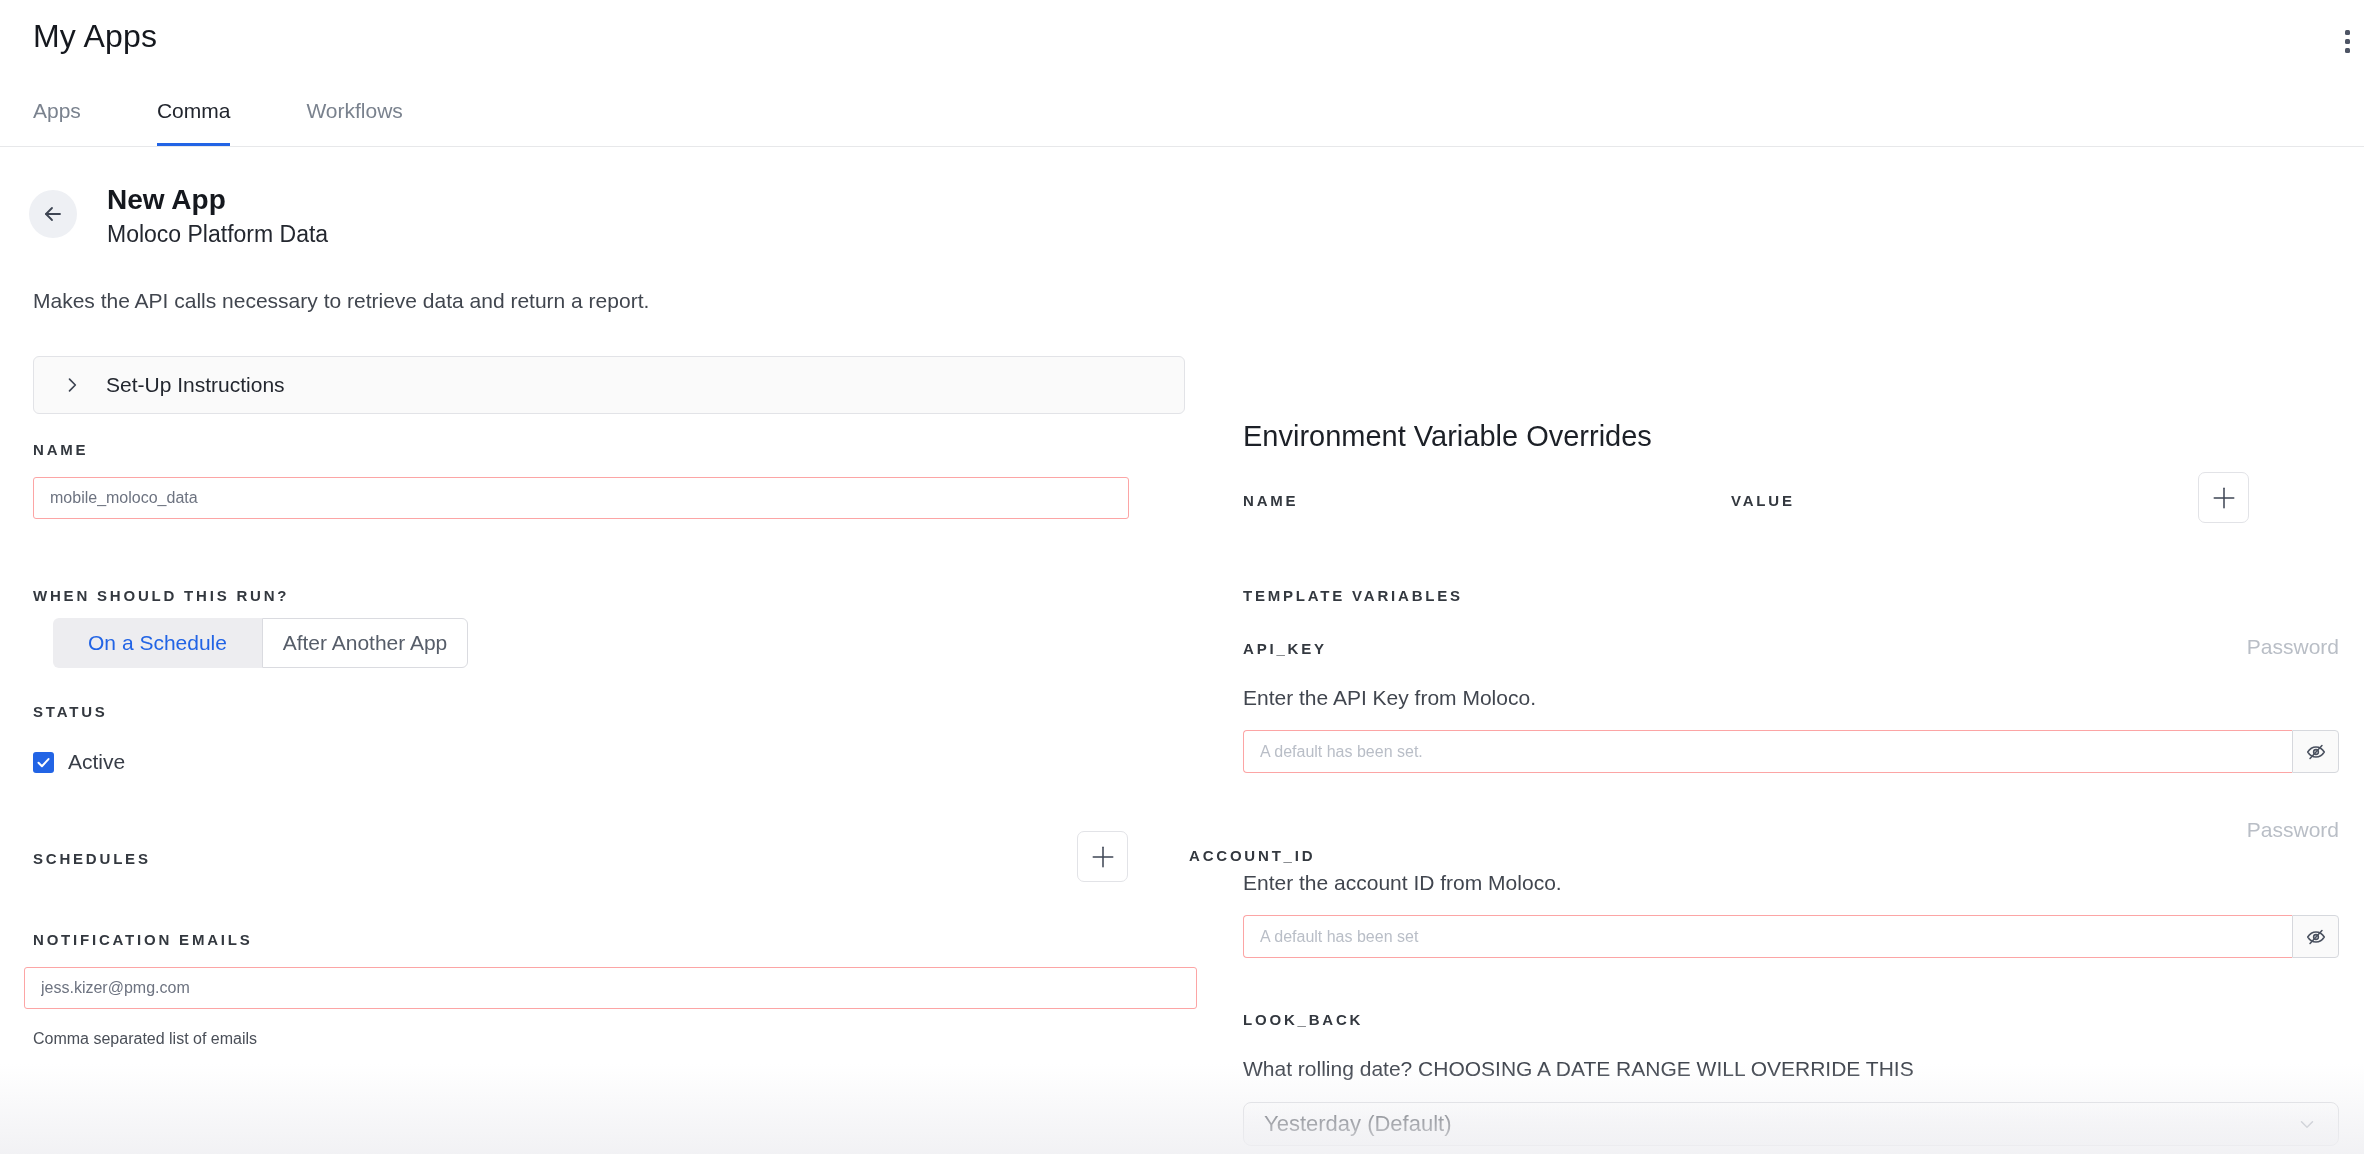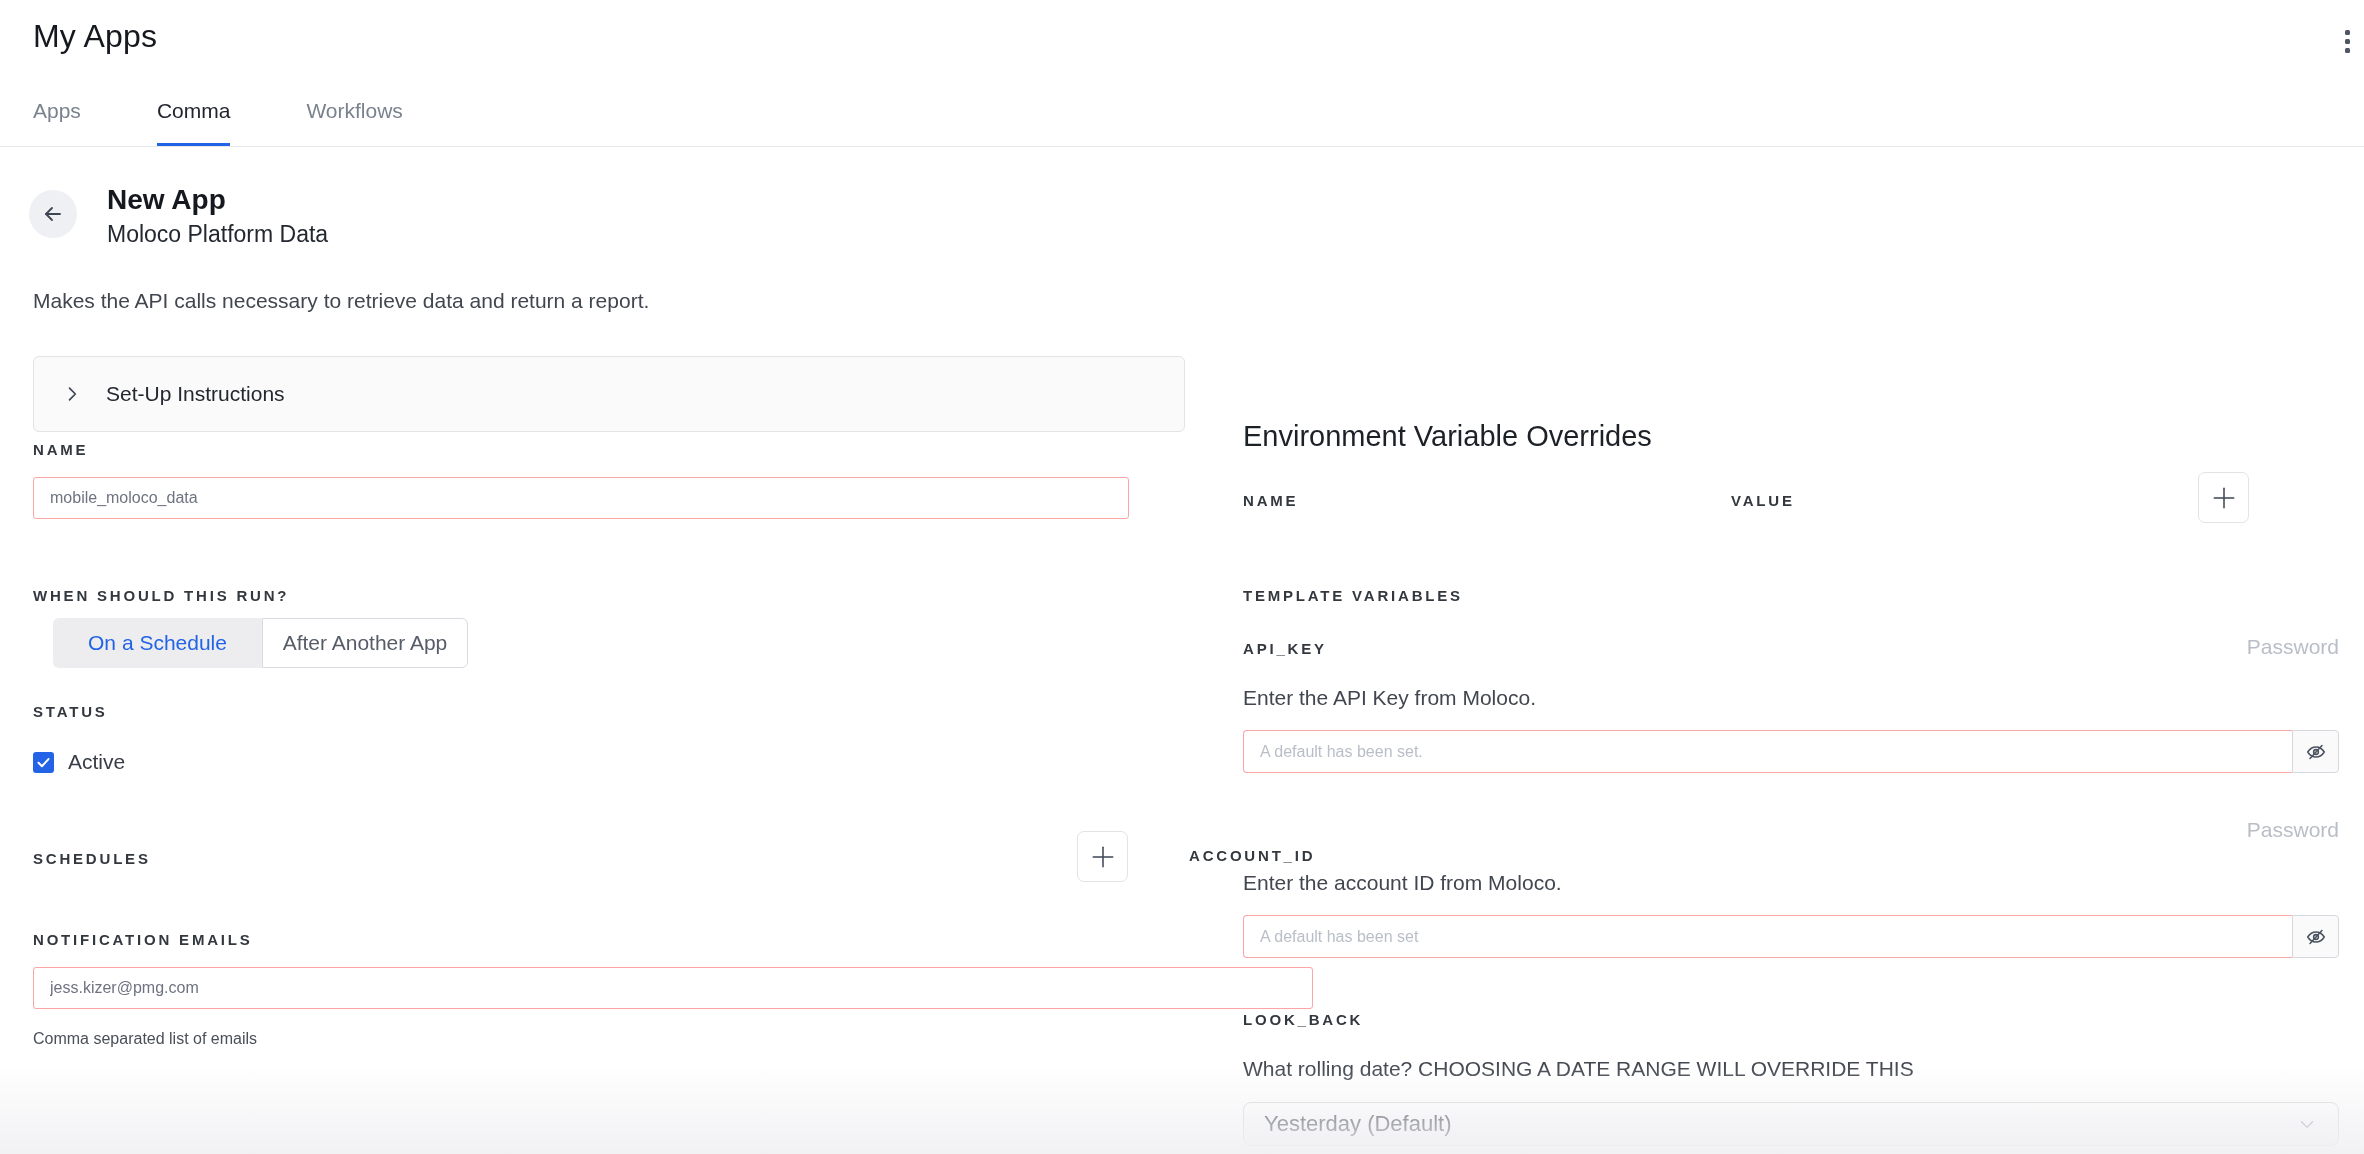--- a/index.html
+++ b/index.html
@@ -18,21 +18,21 @@
   .tab.active{color:#21252d;border-bottom:3px solid #2264e5;}
   .divider{left:0;top:146px;width:2364px;height:1px;background:#e7e8ea;}
 
   
   .back-btn{left:29px;top:190px;width:48px;height:48px;border-radius:50%;background:#eef0f4;border:0;display:flex;align-items:center;justify-content:center;cursor:pointer;color:#3e4553;}
   .new-title{left:107px;top:184px;font-size:28px;font-weight:700;color:#15181e;}
   .new-sub{left:107px;top:221px;font-size:23px;color:#23272f;}
   .app-desc{left:33px;top:289px;font-size:21px;color:#41464f;}
 
   
-  .setup{left:33px;top:356px;width:1152px;height:76px;box-sizing:border-box;background:#fafafa;border:1px solid #e2e3e7;border-radius:6px;display:flex;align-items:center;padding-left:28px;gap:24px;cursor:pointer;}
+  .setup{left:33px;top:356px;width:1152px;height:58px;box-sizing:border-box;background:#fafafa;border:1px solid #e2e3e7;border-radius:6px;display:flex;align-items:center;padding-left:28px;gap:24px;cursor:pointer;}
   .setup-label{font-size:21px;color:#23272f;}
 
   
   .lbl{font-size:15px;font-weight:600;letter-spacing:2.8px;color:#33383f;}
   .meta{width:1096px;text-align:right;font-size:21px;color:#b9bec6;}
   .desc{font-size:21px;color:#41464f;}
 
   
   .tinput{box-sizing:border-box;border:1px solid #fca5a5;border-radius:3px;padding:0 16px;font-size:16px;color:#6d7380;background:#fff;font-family:inherit;outline:none;}
   .tinput::placeholder{color:#b9bec7;opacity:1;}
@@ -46,21 +46,21 @@
   .seg.sel{width:209px;background:#ededf0;color:#2264e5;border-radius:6px 0 0 6px;}
   .seg.unsel{width:206px;background:#fff;color:#565d69;border:1px solid #dadbe0;border-radius:0 6px 6px 0;}
 
   .status-lbl{left:33px;top:703px;}
   .checkbox{left:33px;top:752px;width:21px;height:21px;border-radius:3px;background:#2264e5;display:flex;align-items:center;justify-content:center;cursor:pointer;}
   .active-lbl{left:68px;top:750px;font-size:21px;color:#383d47;}
   .schedules-lbl{left:33px;top:850px;}
   .plus-btn{width:51px;height:51px;box-sizing:border-box;border:1px solid #e2e3e7;border-radius:7px;background:#fff;display:flex;align-items:center;justify-content:center;color:#3e4554;cursor:pointer;}
   .plus1{left:1077px;top:831px;}
   .notif-lbl{left:33px;top:931px;}
-  .email-input{left:33px;top:967px;width:1280px;height:42px;}
+  .email-input{left:24px;top:967px;width:1173px;height:42px;}
   .email-helper{left:33px;top:1030px;font-size:16px;color:#4a4f58;}
 
   
   .env-heading{left:1243px;top:420px;font-size:29px;font-weight:500;color:#1c2027;}
   .col-name{left:1243px;top:492px;}
   .col-value{left:1731px;top:492px;}
   .plus2{left:2198px;top:472px;}
   .tmpl-lbl{left:1243px;top:587px;}
 
   .api-lbl{left:1243px;top:640px;}

